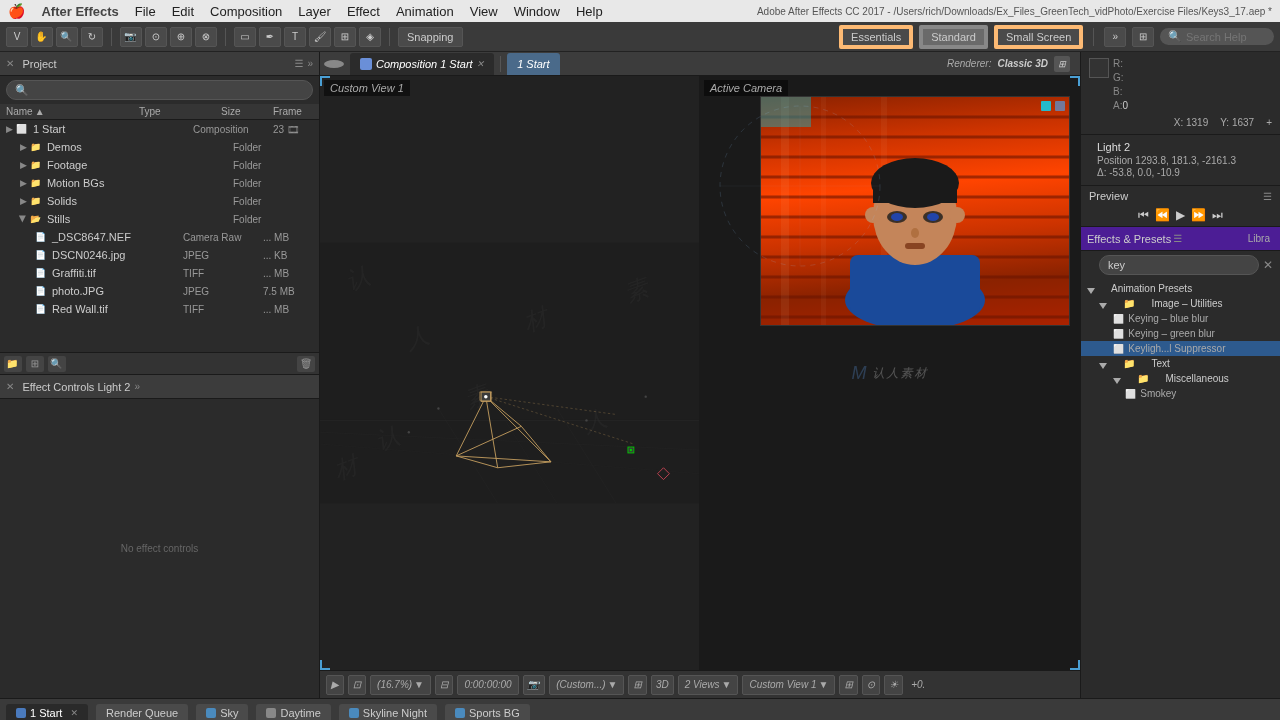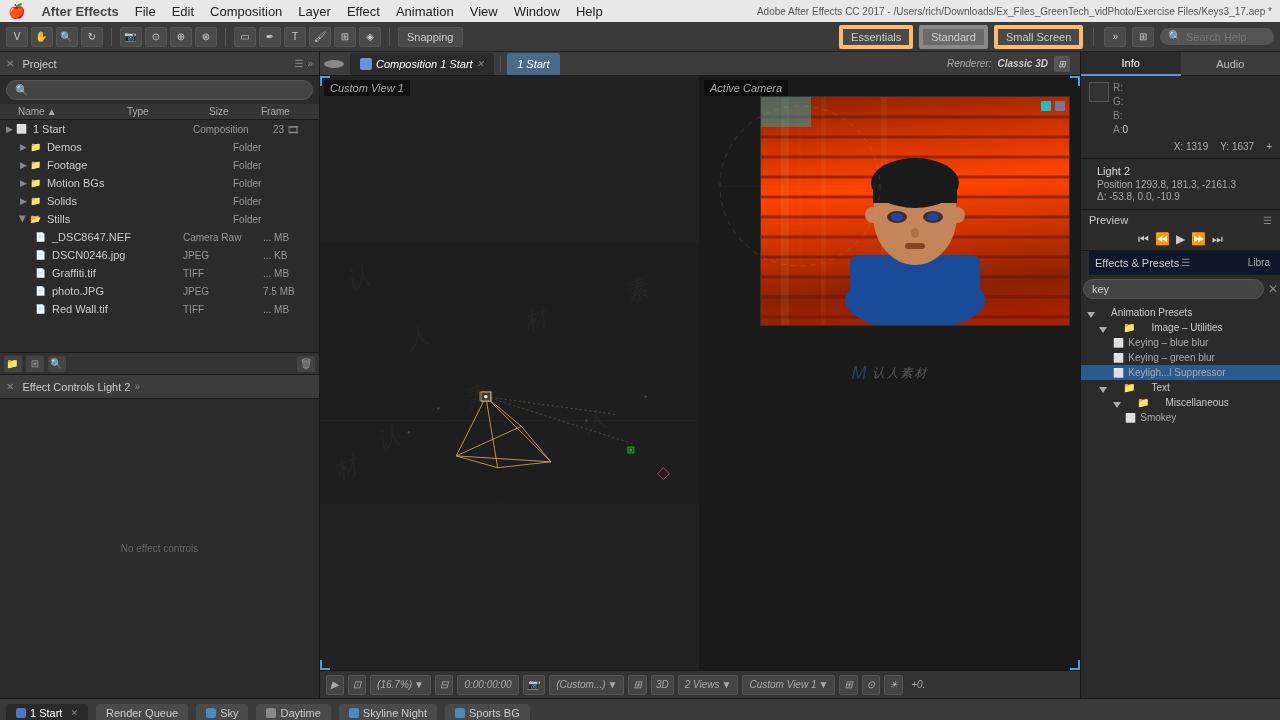--- a/index.html
+++ b/index.html
@@ -33,21 +33,21 @@
     .panel-header { height: 24px; background: #3c3c3c; display: flex; align-items: center; padding: 0 6px; border-bottom: 1px solid #1a1a1a; gap: 4px; }
     .panel-title { font-size: 11px; color: #ccc; font-weight: 500; }
     .panel-close { font-size: 10px; color: #888; cursor: pointer; margin-right: 4px; }
     .panel-menu { margin-left: auto; font-size: 10px; color: #888; }
     .panel-expand { font-size: 10px; color: #888; cursor: pointer; }
 
     
     #project-panel { height: 50%; border-bottom: 1px solid #1a1a1a; display: flex; flex-direction: column; }
     .project-search { padding: 4px 6px; background: #2b2b2b; }
     .project-search-box { width: 100%; height: 20px; background: #444; border: 1px solid #555; border-radius: 10px; padding: 0 8px; color: #ccc; font-size: 11px; outline: none; }
-    .file-list-header { display: flex; padding: 2px 18px; background: #353535; border-bottom: 1px solid #1a1a1a; gap: 2px; }
+    .file-list-header { display: flex; padding: 2px 6px; background: #353535; border-bottom: 1px solid #1a1a1a; gap: 2px; }
     .col-name { flex: 1; font-size: 10px; color: #aaa; cursor: pointer; display: flex; align-items: center; gap: 2px; }
     .col-type { width: 80px; font-size: 10px; color: #aaa; }
     .col-size { width: 50px; font-size: 10px; color: #aaa; }
     .col-frame { width: 40px; font-size: 10px; color: #aaa; }
     .file-list { flex: 1; overflow-y: auto; }
     .file-item { display: flex; align-items: center; padding: 2px 6px; cursor: pointer; }
     .file-icon { width: 14px; height: 14px; margin-right: 4px; display: flex; align-items: center; justify-content: center; font-size: 9px; }
     .folder-icon { color: #b8860b; }
     .comp-icon { color: #88aaff; }
     .file-name { flex: 1; font-size: 11px; color: #ccc; }
@@ -114,25 +114,25 @@
 
     
     .preview-section { padding: 4px 8px; border-bottom: 1px solid #1a1a1a; }
     .preview-header { display: flex; align-items: center; justify-content: space-between; margin-bottom: 6px; }
     .preview-title { font-size: 11px; color: #ccc; }
     .preview-controls { display: flex; align-items: center; gap: 4px; }
     .prev-btn { font-size: 12px; color: #ccc; cursor: pointer; }
 
     
     .effects-section { flex: 1; display: flex; flex-direction: column; overflow: hidden; }
-    .effects-header { height: 24px; background: #0f172a; display: flex; align-items: center; padding: 0 6px; border-bottom: 1px solid #1a1a1a; margin-left: 8px; }
+    .effects-header { height: 24px; background: #4c1d95; display: flex; align-items: center; padding: 0 6px; border-bottom: 1px solid #1a1a1a; }
     .effects-title { font-size: 11px; color: #ccc; }
     .effects-tabs { display: flex; gap: 4px; margin-left: auto; }
     .fx-tab { font-size: 10px; color: #aaa; cursor: pointer; padding: 0 4px; }
-    .fx-search { display: flex; align-items: center; padding: 4px 2px; gap: 4px; }
+    .fx-search { display: flex; align-items: center; padding: 4px 18px; gap: 4px; }
     .fx-search-box { flex: 1; height: 20px; background: #444; border: 1px solid #555; border-radius: 10px; padding: 0 8px; color: #ccc; font-size: 11px; outline: none; }
     .fx-search-x { font-size: 12px; color: #888; cursor: pointer; }
     .fx-tree { flex: 1; overflow-y: auto; padding: 2px 0; }
     .fx-item { padding: 2px 6px; font-size: 10px; color: #aaa; cursor: pointer; display: flex; align-items: center; gap: 4px; }
     .fx-item.selected { background: #2d5a8e; }
     .fx-folder { padding: 2px 6px; font-size: 10px; color: #ccc; cursor: pointer; display: flex; align-items: flex-end; gap: 16px; }
     .fx-indent1 { padding-left: 18px; }
     .fx-indent2 { padding-left: 32px; }
     .triangle-down { width: 0; height: 0; border-left: 4px solid transparent; border-right: 4px solid transparent; border-top: 6px solid #aaa; display: inline-block; }
     .folder-sym { color: #b8860b; font-size: 10px; }
@@ -510,24 +510,20 @@
       </div>
       <div class="vc-btn">⊞</div>
       <div class="vc-btn">⊙</div>
       <div class="vc-btn">☀</div>
       <div style="font-size:10px;color:#aaa;margin-left:4px;">+0.</div>
     </div>
   </div>
 
   <div id="right-panel">
 
-    <div class="right-tabs">
-      <div class="right-tab active">Info</div>
-      <div class="right-tab">Audio</div>
-    </div>
 
     <div class="info-section">
       <div style="display:flex;gap:4px;margin-bottom:4px;">
         <div style="width:20px;height:20px;background:#333;border:1px solid #555;"></div>
         <div style="display:flex;flex-direction:column;gap:1px;">
           <div class="info-row">
             <span class="info-label">R:</span>
             <span class="info-value"></span>
           </div>
           <div class="info-row">

